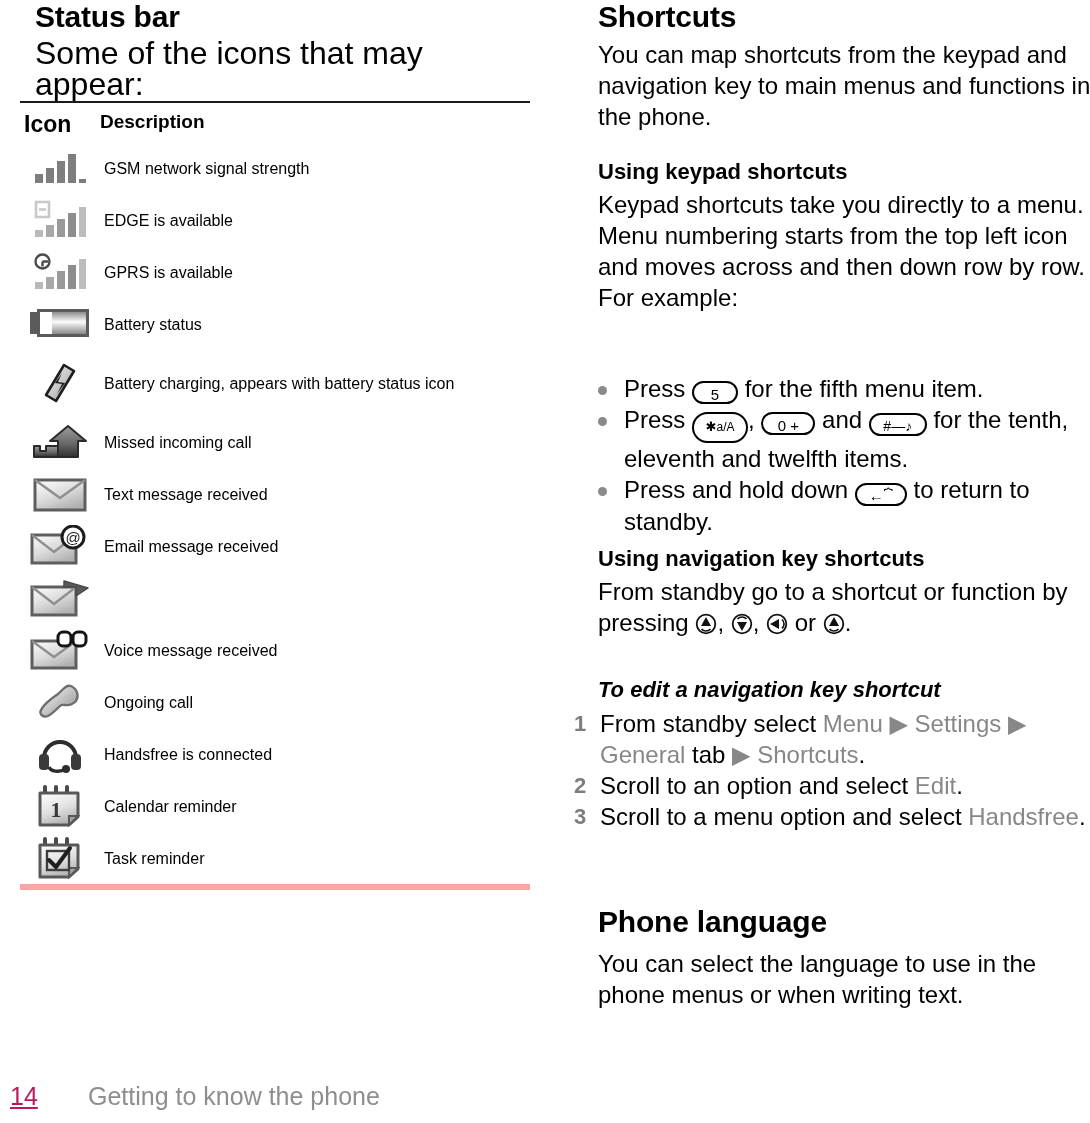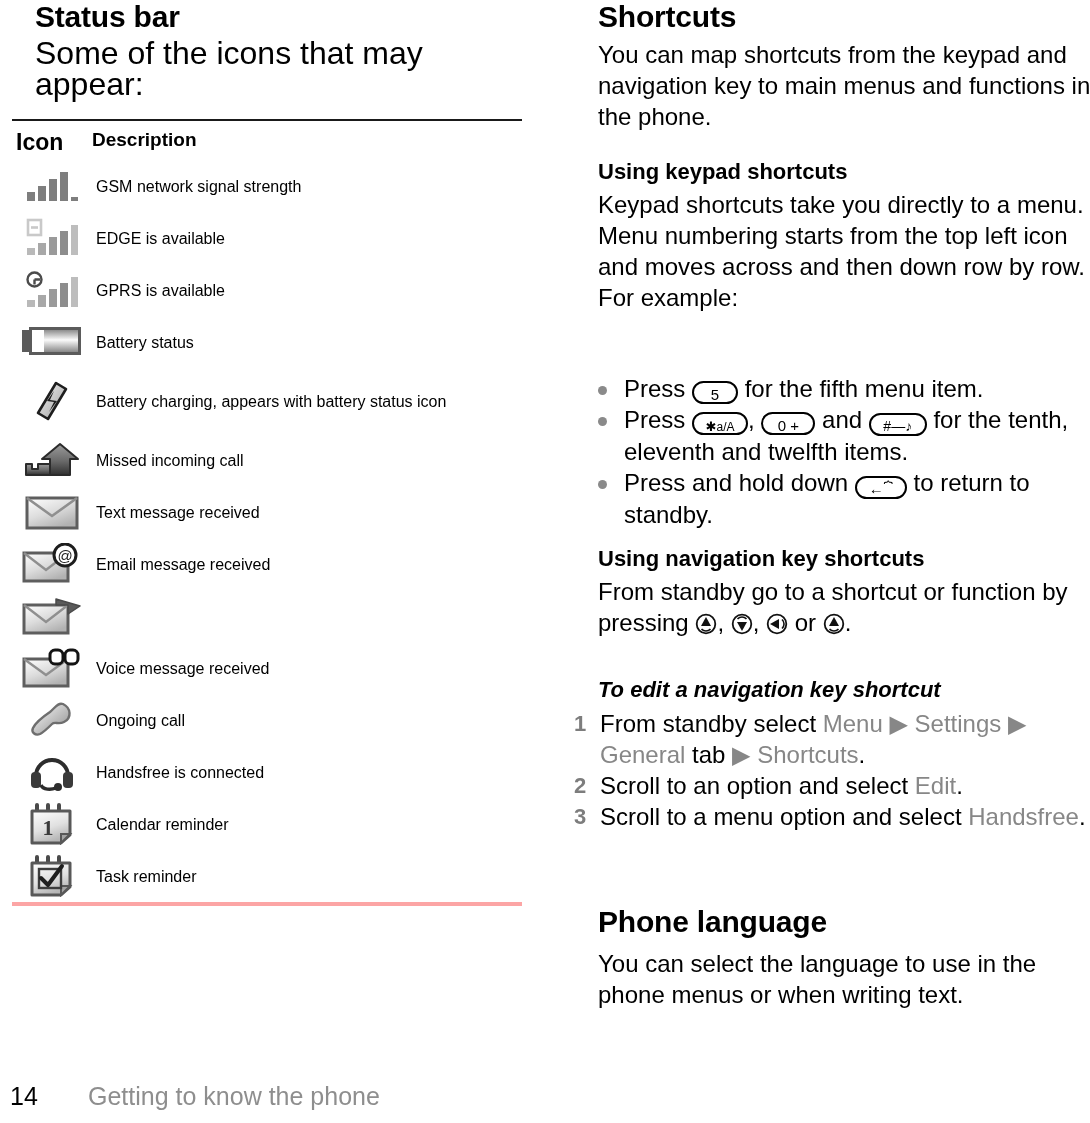--- a/index.html
+++ b/index.html
@@ -74,27 +74,26 @@
     left: 12px;
     top: 0px;
     width: 500px;
   }
   .left-title-wrap h1 { margin-left: 13px; }
   .left-title-wrap .lead { margin-left: 13px; margin-top: 4px; }
 
   
   .icon-table {
     position: absolute;
-    left: 2px;
+    left: 10px;
     top: 101px;
     width: 510px;
     border-top: 2px solid #1a1a1a;
-    border-bottom: 4px solid #fca5a5;
+    border-bottom: 6px solid #fca5a5;
     box-sizing: border-box;
-    margin-top: 18px;
   }
   .tbl-head {
     display: flex;
     align-items: flex-start;
     padding-top: 8px;
     padding-bottom: 4px;
   }
   .tbl-head .c-icon {
     width: 80px;
     flex: 0 0 80px;
@@ -174,41 +173,42 @@
     vertical-align: -3px;
     border: 2px solid #000;
     border-radius: 999px;
     line-height: 1;
     text-align: center;
     box-sizing: border-box;
     font-family: "Liberation Sans", sans-serif;
     background: #fff;
   }
   .key-5 { width: 46px; height: 23px; font-size: 15px; padding-top: 4px; letter-spacing: 0; }
-  .key-star { width: 56px; height: 23px; font-size: 13px; padding-top: 6px; }
+  .key-star { width: 56px; height: 31px; font-size: 13px; padding-top: 6px; }
   .key-0 { width: 54px; height: 23px; font-size: 15px; padding-top: 4px; }
   .key-hash { width: 58px; height: 23px; font-size: 14px; padding-top: 4px; }
   .key-back { width: 52px; height: 23px; font-size: 15px; padding-top: 3px; }
 
   .navkey { display: inline-block; vertical-align: -4px; }
 
   
   .footer {
     position: absolute;
     left: 10px;
     bottom: 12px;
     width: 700px;
     display: flex;
     align-items: baseline;
   }
   .footer .pg {
     font-size: 25px;
     width: 78px;
     flex: 0 0 78px;
-    color: #000000;
+    color: #be185d;
+    text-decoration: underline;
   }
   .footer .ft-title {
     font-size: 25px;
     color: #8e8e8e;
     margin-top: 47px;
   }
 </style>
 </head>
 <body>
 

